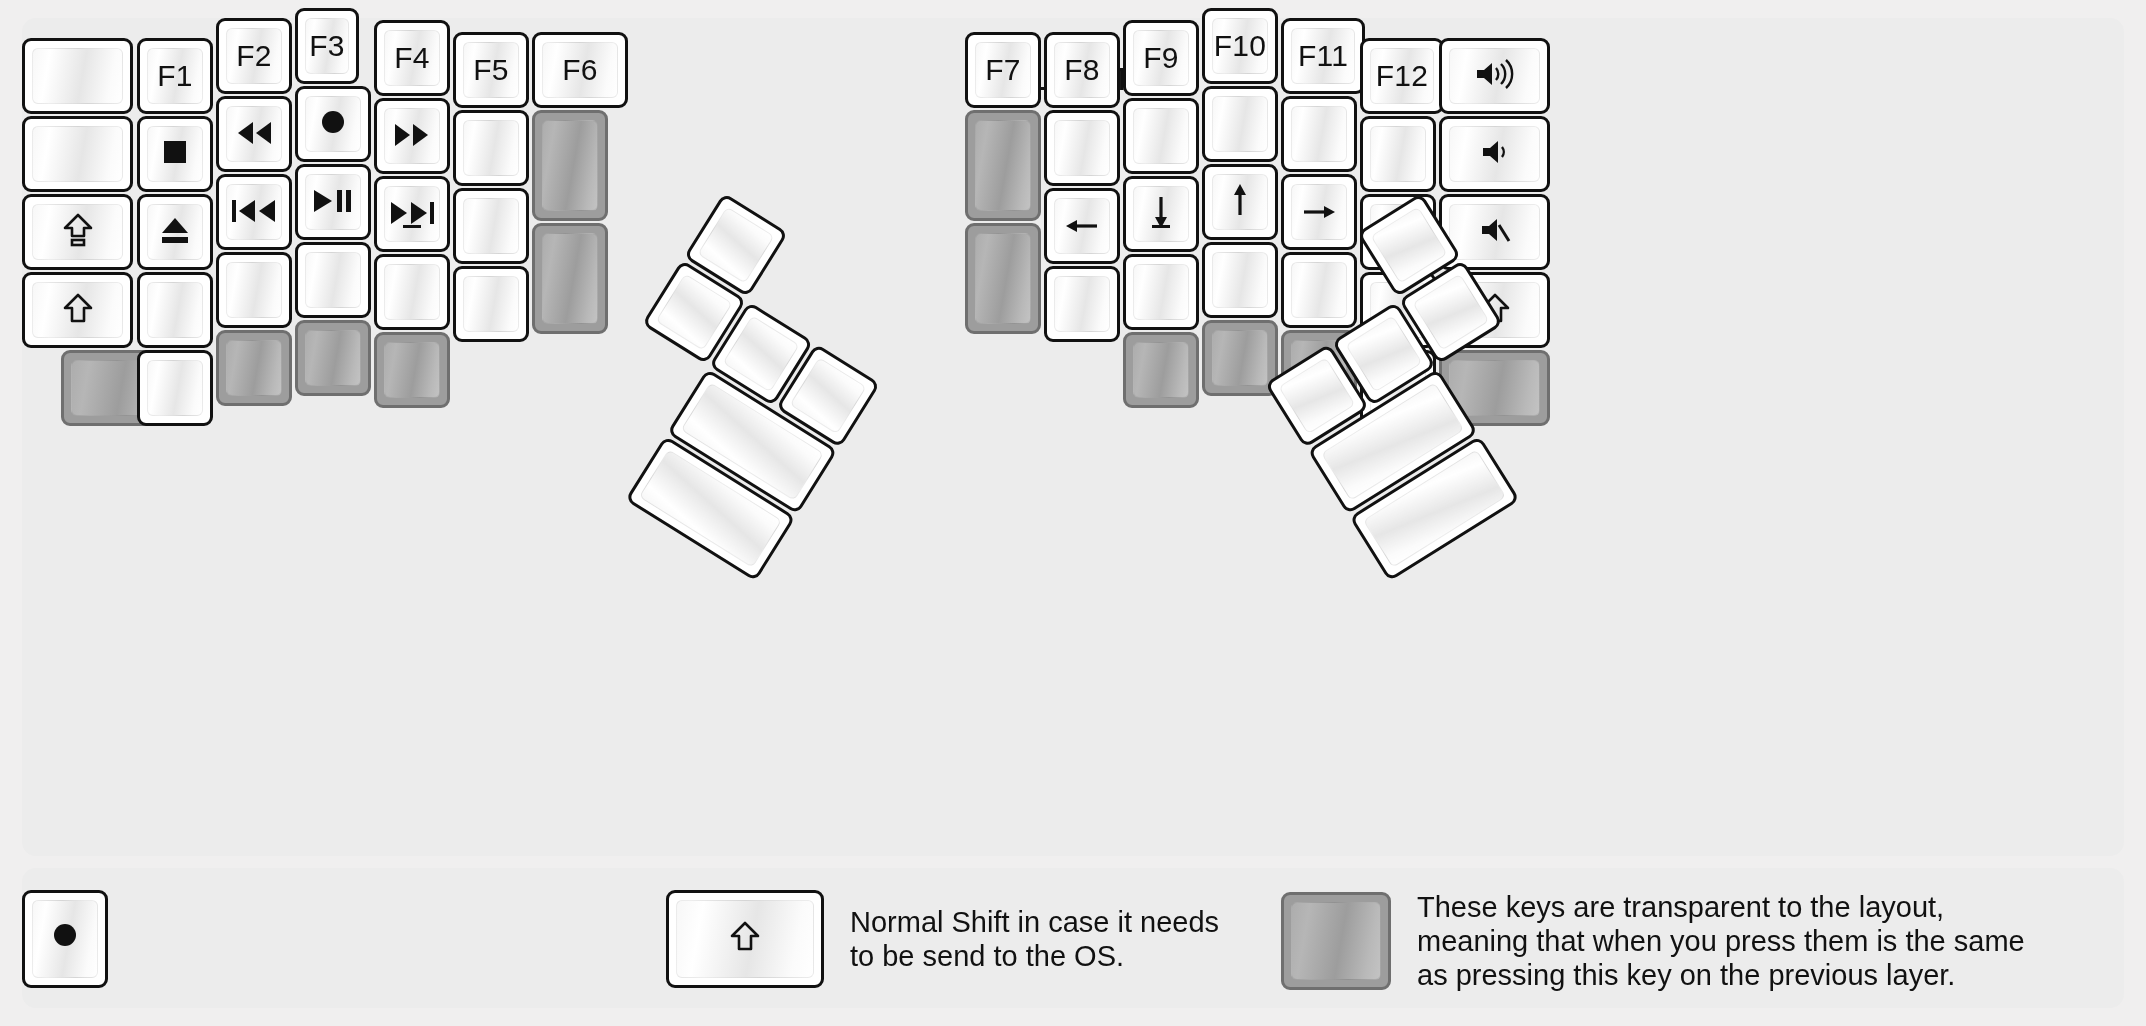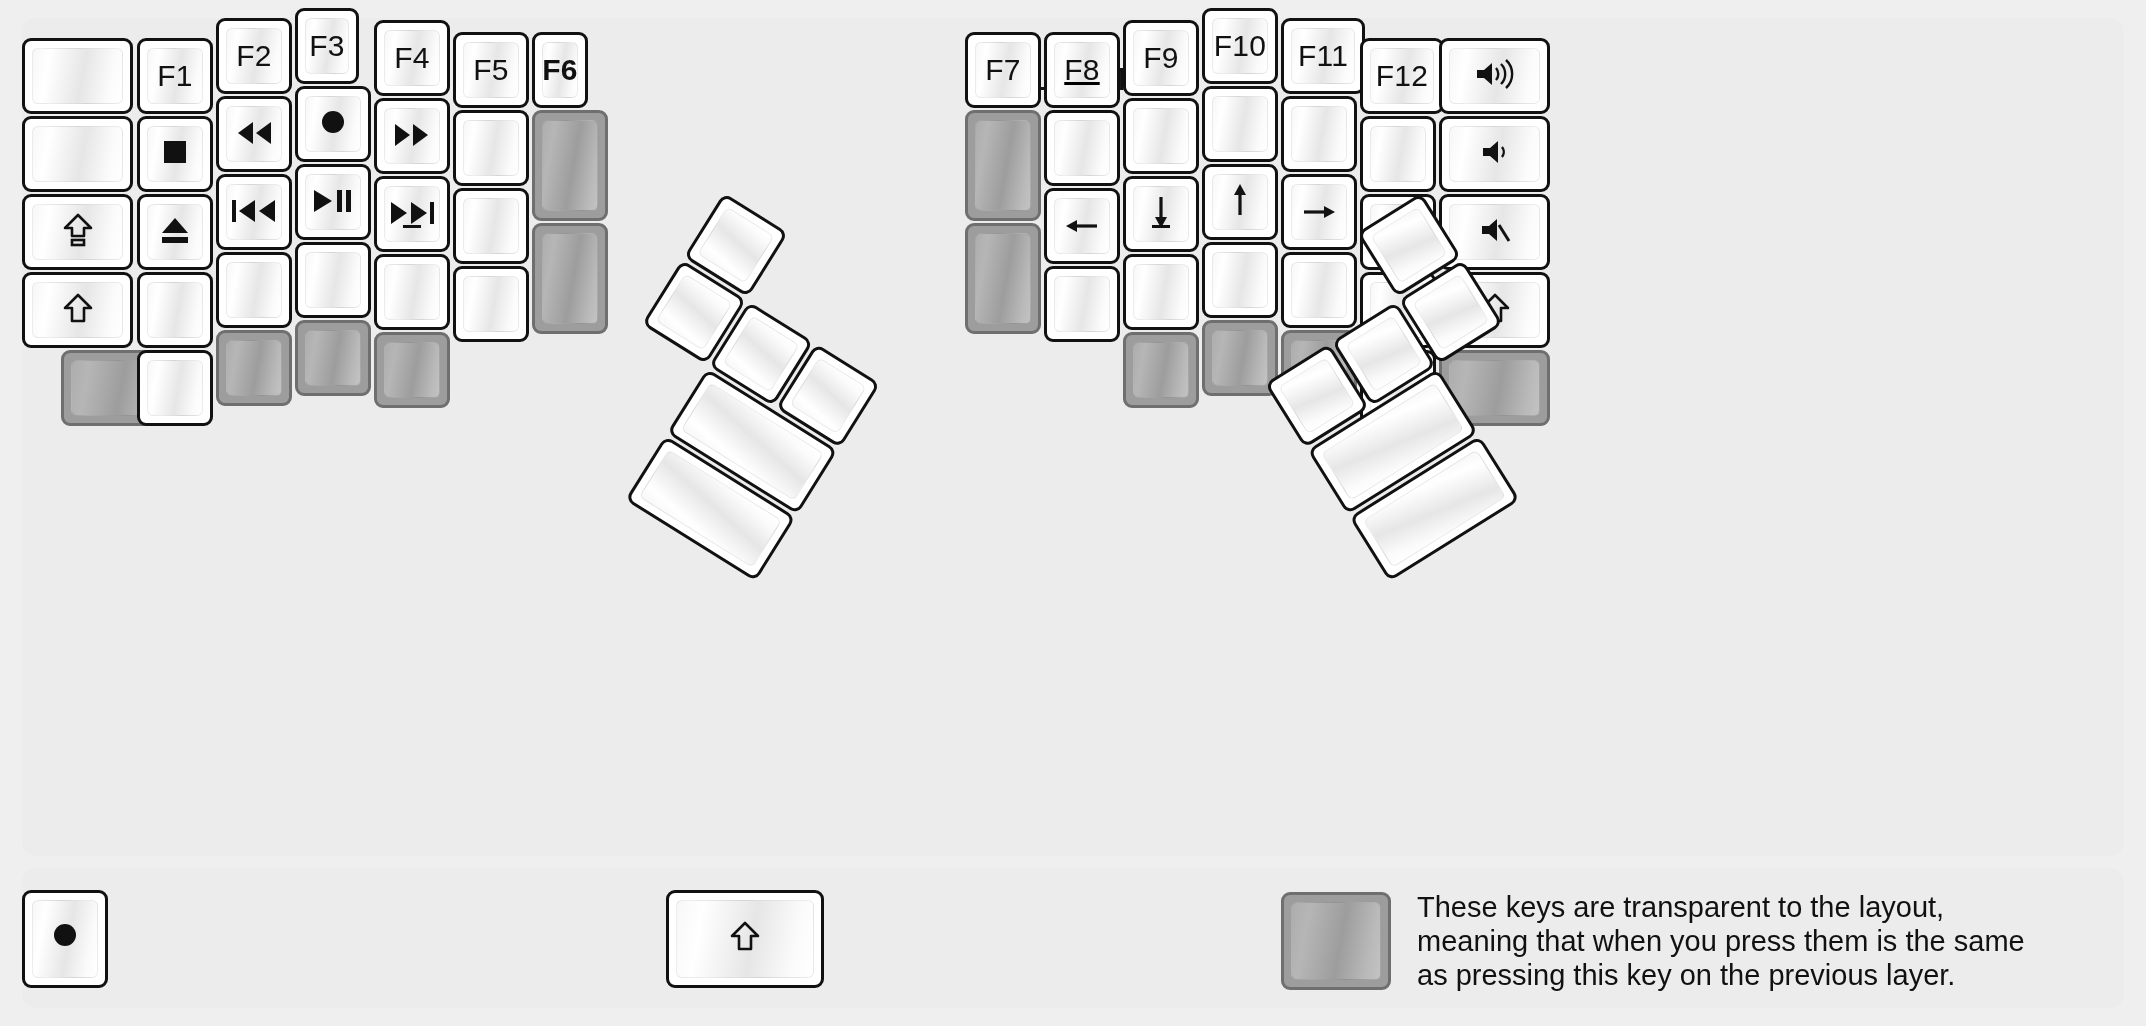--- a/index.html
+++ b/index.html
@@ -254,21 +254,21 @@
     </div>
     <div class="key" style="left: 453px; top: 110px; width: 76px; height: 76px;">
       <div class="cap"></div>
     </div>
     <div class="key" style="left: 453px; top: 188px; width: 76px; height: 76px;">
       <div class="cap"></div>
     </div>
     <div class="key" style="left: 453px; top: 266px; width: 76px; height: 76px;">
       <div class="cap"></div>
     </div>
-    <div class="key" style="left: 532px; top: 32px; width: 56px; height: 76px; font-weight: bold;">
+    <div class="key" style="left: 532px; top: 32px; width: 96px; height: 76px;">
       <div class="cap">
         <span class="lbl">F6</span>
       </div>
     </div>
     <div class="key trans" style="left: 532px; top: 110px; width: 76px; height: 111.1px;">
       <div class="cap"></div>
     </div>
     <div class="key trans" style="left: 532px; top: 223.1px; width: 76px; height: 111.1px;">
       <div class="cap"></div>
     </div>
@@ -276,21 +276,21 @@
       <div class="cap">
         <span class="lbl">F7</span>
       </div>
     </div>
     <div class="key trans" style="left: 965px; top: 110px; width: 76px; height: 111.1px;">
       <div class="cap"></div>
     </div>
     <div class="key trans" style="left: 965px; top: 223.1px; width: 76px; height: 111.1px;">
       <div class="cap"></div>
     </div>
-    <div class="key" style="left: 1044px; top: 32px; width: 76px; height: 76px; text-decoration: underline;">
+    <div class="key" style="left: 1044px; top: 32px; width: 76px; height: 76px;">
       <div class="cap">
         <span class="lbl">F8</span>
       </div>
     </div>
     <div class="key" style="left: 1044px; top: 110px; width: 76px; height: 76px;">
       <div class="cap"></div>
     </div>
     <div class="key" style="left: 1044px; top: 188px; width: 76px; height: 76px;">
       <div class="cap">
         <span class="glyph"><svg width="36" height="24" viewBox="0 0 36 24" xmlns="http://www.w3.org/2000/svg">
@@ -471,20 +471,22 @@
       </div>
     </div>
     <div class="legend-item" style="left: 666px; top: 890px;">
       <div class="legend-key" style="width: 158px; height: 98px;">
         <div class="cap">
           <span><svg width="30" height="30" viewBox="0 0 30 30" xmlns="http://www.w3.org/2000/svg">
               <path d="M15 2 L28 15 L21 15 L21 28 L9 28 L9 15 L2 15 Z" fill="none" stroke="#111" stroke-width="2.6" stroke-linejoin="round"></path>
             </svg></span>
         </div>
       </div>
+      <div class="legend-text">Normal Shift in case it needs
+to be send to the OS.</div>
     </div>
     <div class="legend-item" style="left: 1281px; top: 890px; justify-content: center;">
       <div class="legend-key trans" style="width: 110px; height: 98px;">
         <div class="cap"></div>
       </div>
       <div class="legend-text">These keys are transparent to the layout,
 meaning that when you press them is the same
 as pressing this key on the previous layer.</div>
     </div>
   </div>

